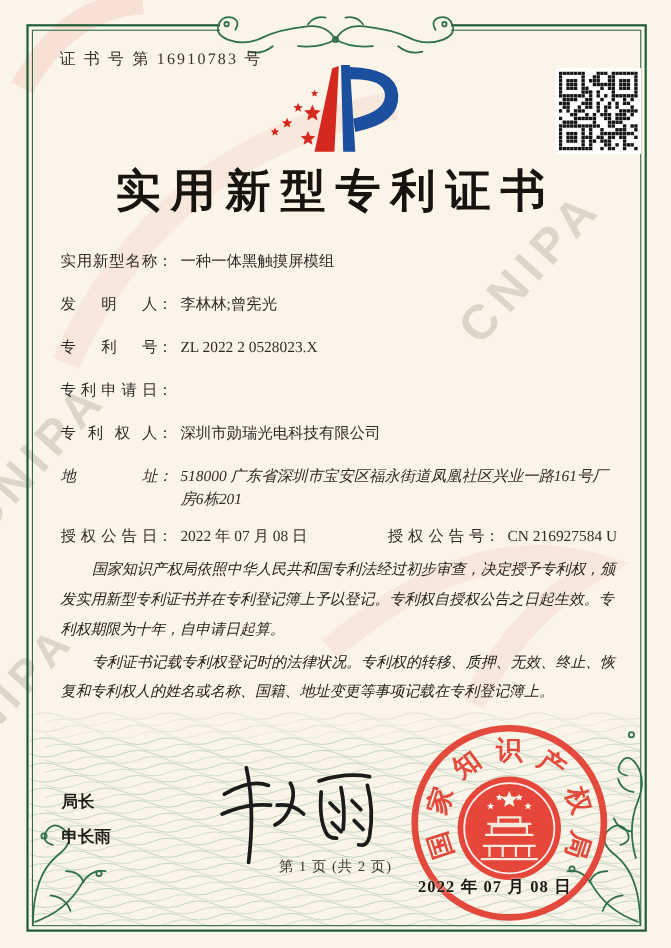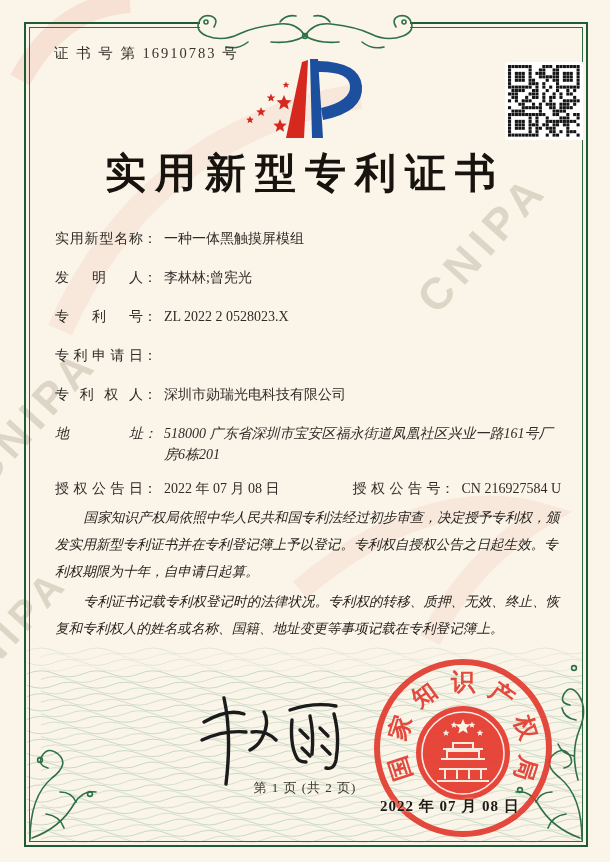--- a/index.html
+++ b/index.html
@@ -455,20 +455,24 @@
           <span>CN 216927584 U</span>
       </span>
     </div>
   </div>
 
   <div id="paras">
     <p>国家知识产权局依照中华人民共和国专利法经过初步审查，决定授予专利权，颁发实用新型专利证书并在专利登记簿上予以登记。专利权自授权公告之日起生效。专利权期限为十年，自申请日起算。</p>
     <p>专利证书记载专利权登记时的法律状况。专利权的转移、质押、无效、终止、恢复和专利权人的姓名或名称、国籍、地址变更等事项记载在专利登记簿上。</p>
   </div>
 
+  <div id="director">
+    <div>局长</div>
+    <div>申长雨</div>
+  </div>
 
   <svg id="signature" width="164" height="104" viewBox="0 0 164 104">
     <g stroke="#1b1b1b" stroke-width="3.4" fill="none" stroke-linecap="round" stroke-linejoin="round">
       <path d="M16 36 q24 -14 40 -8"></path>
       <path d="M14 54 q22 -10 44 -8"></path>
       <path d="M36 12 q8 36 2 86"></path>
       <path d="M76 26 q6 10 -2 26 q-4 8 -12 12"></path>
       <path d="M64 46 q14 -2 24 8"></path>
       <path d="M102 24 q24 -8 46 -4"></path>
       <path d="M104 34 q-2 24 4 36 q2 6 10 6"></path>

